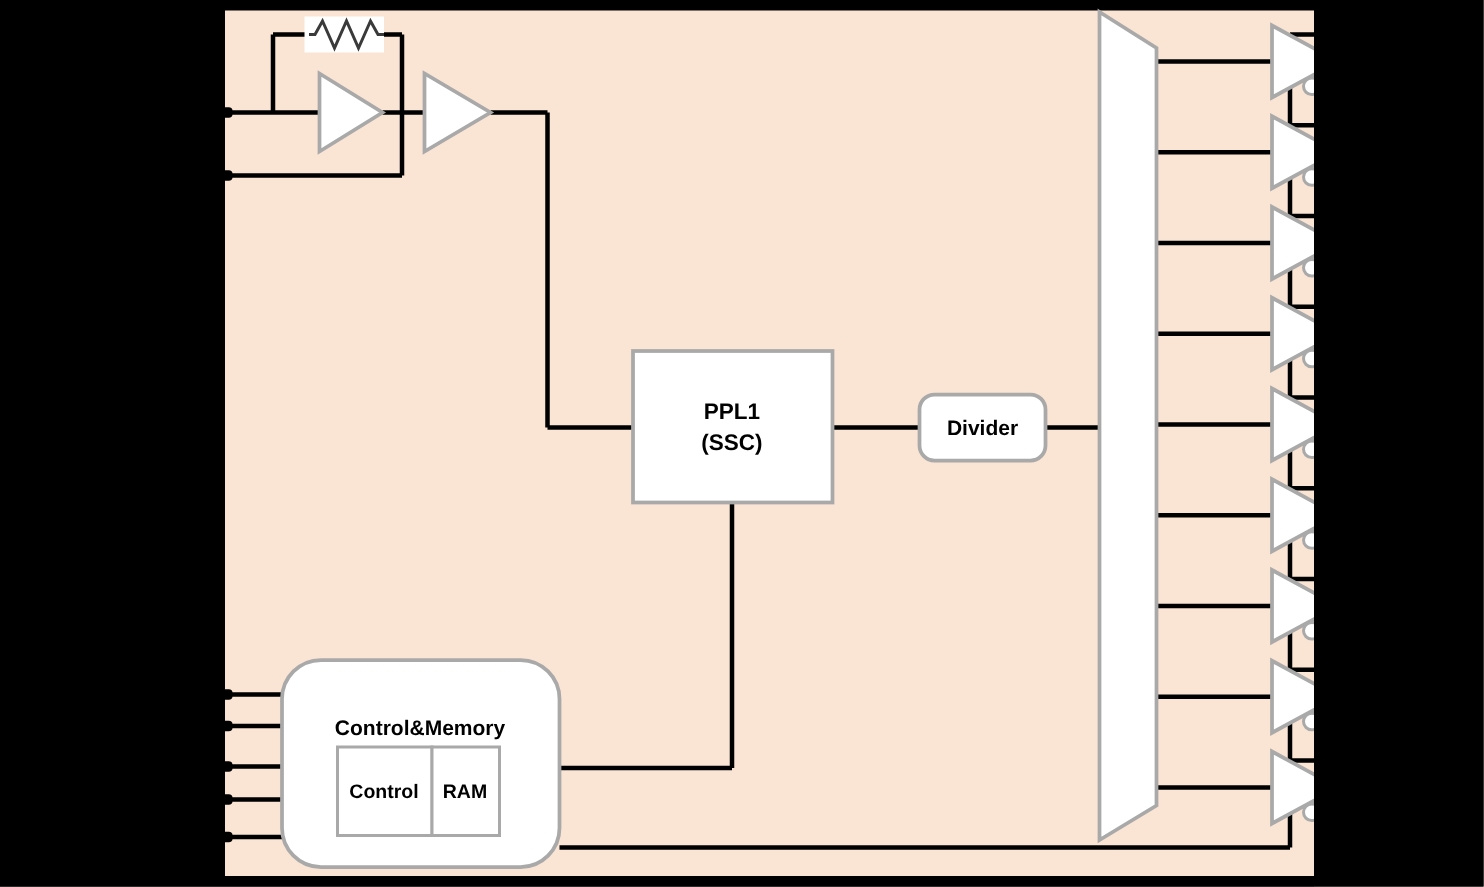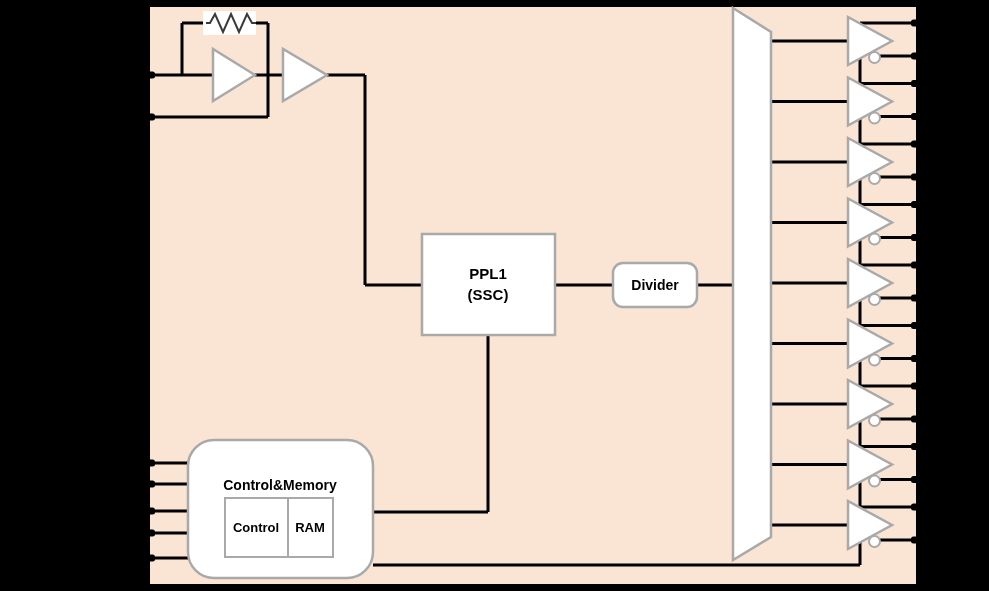--- a/index.html
+++ b/index.html
@@ -3,21 +3,21 @@
 <meta charset="utf-8">
 <style>
   :root{
     --bg:#000000;
     --chip:#FAE4D4;
     --stroke-gray:#A9A9A9;
     --wire:#000000;
     --shape:#FFFFFF;
   }
   html,body{margin:0;padding:0;background:var(--bg);}
-  .stage{position:relative;width:989px;height:591px;background:var(--bg);overflow:hidden;}
+  .stage{position:relative;width:876px;height:591px;background:var(--bg);overflow:hidden;}
   svg{display:block;}
   .wire{stroke:var(--wire);stroke-width:3;fill:none;}
   .border-bar{fill:var(--wire);}
   .chip-fill{fill:var(--chip);}
   .shape{fill:var(--shape);stroke:var(--stroke-gray);stroke-width:2.5;}
   .shape-thin{fill:var(--shape);stroke:var(--stroke-gray);stroke-width:2;}
   .pin-dot{fill:var(--wire);}
   .lbl{font-family:"Liberation Sans",sans-serif;font-weight:bold;fill:#000;text-anchor:middle;}
   .lbl-15{font-size:15px;}
   .lbl-14{font-size:14px;}

